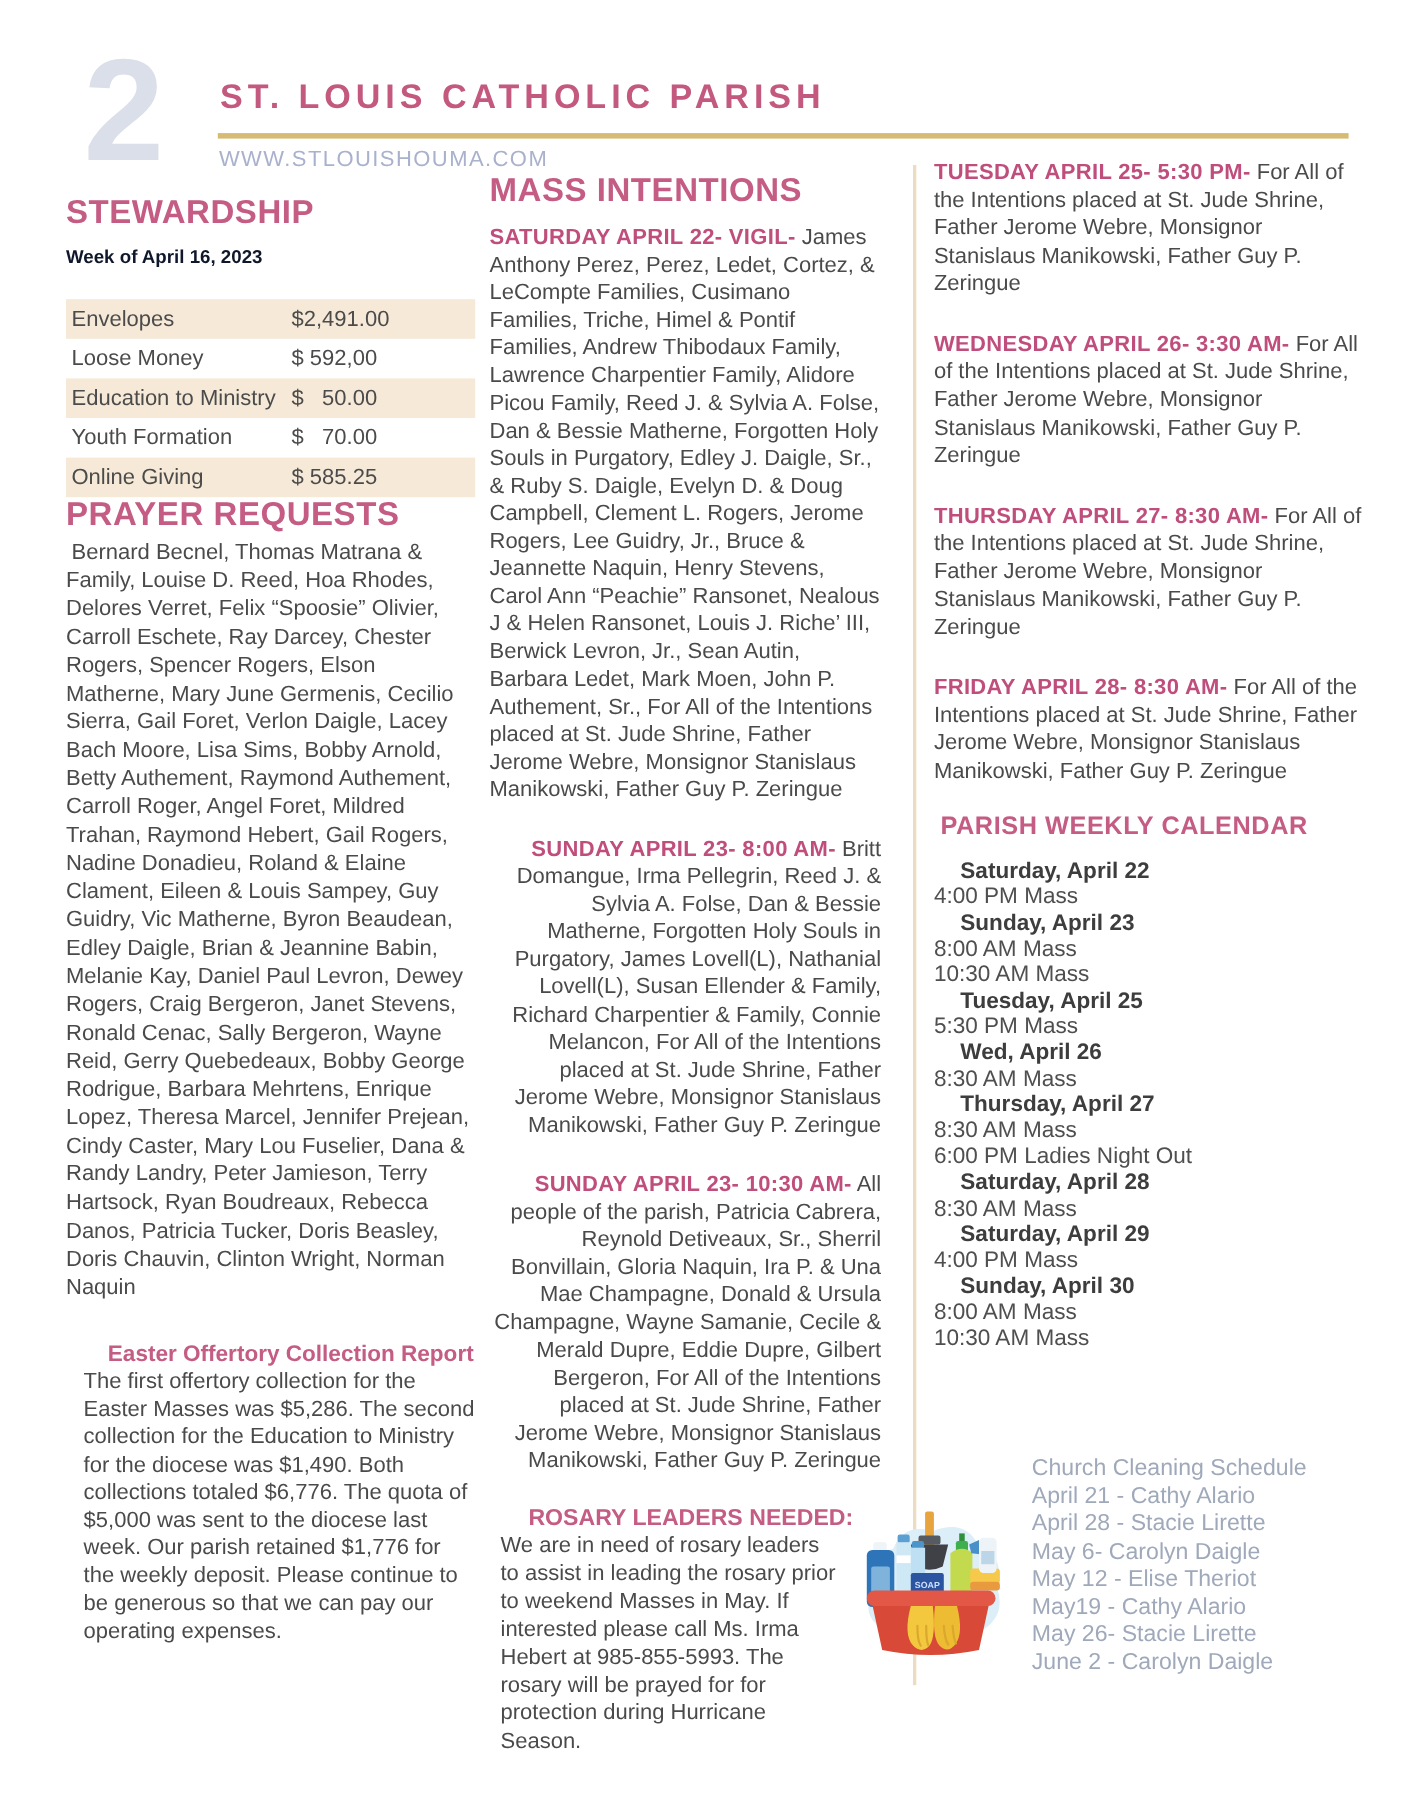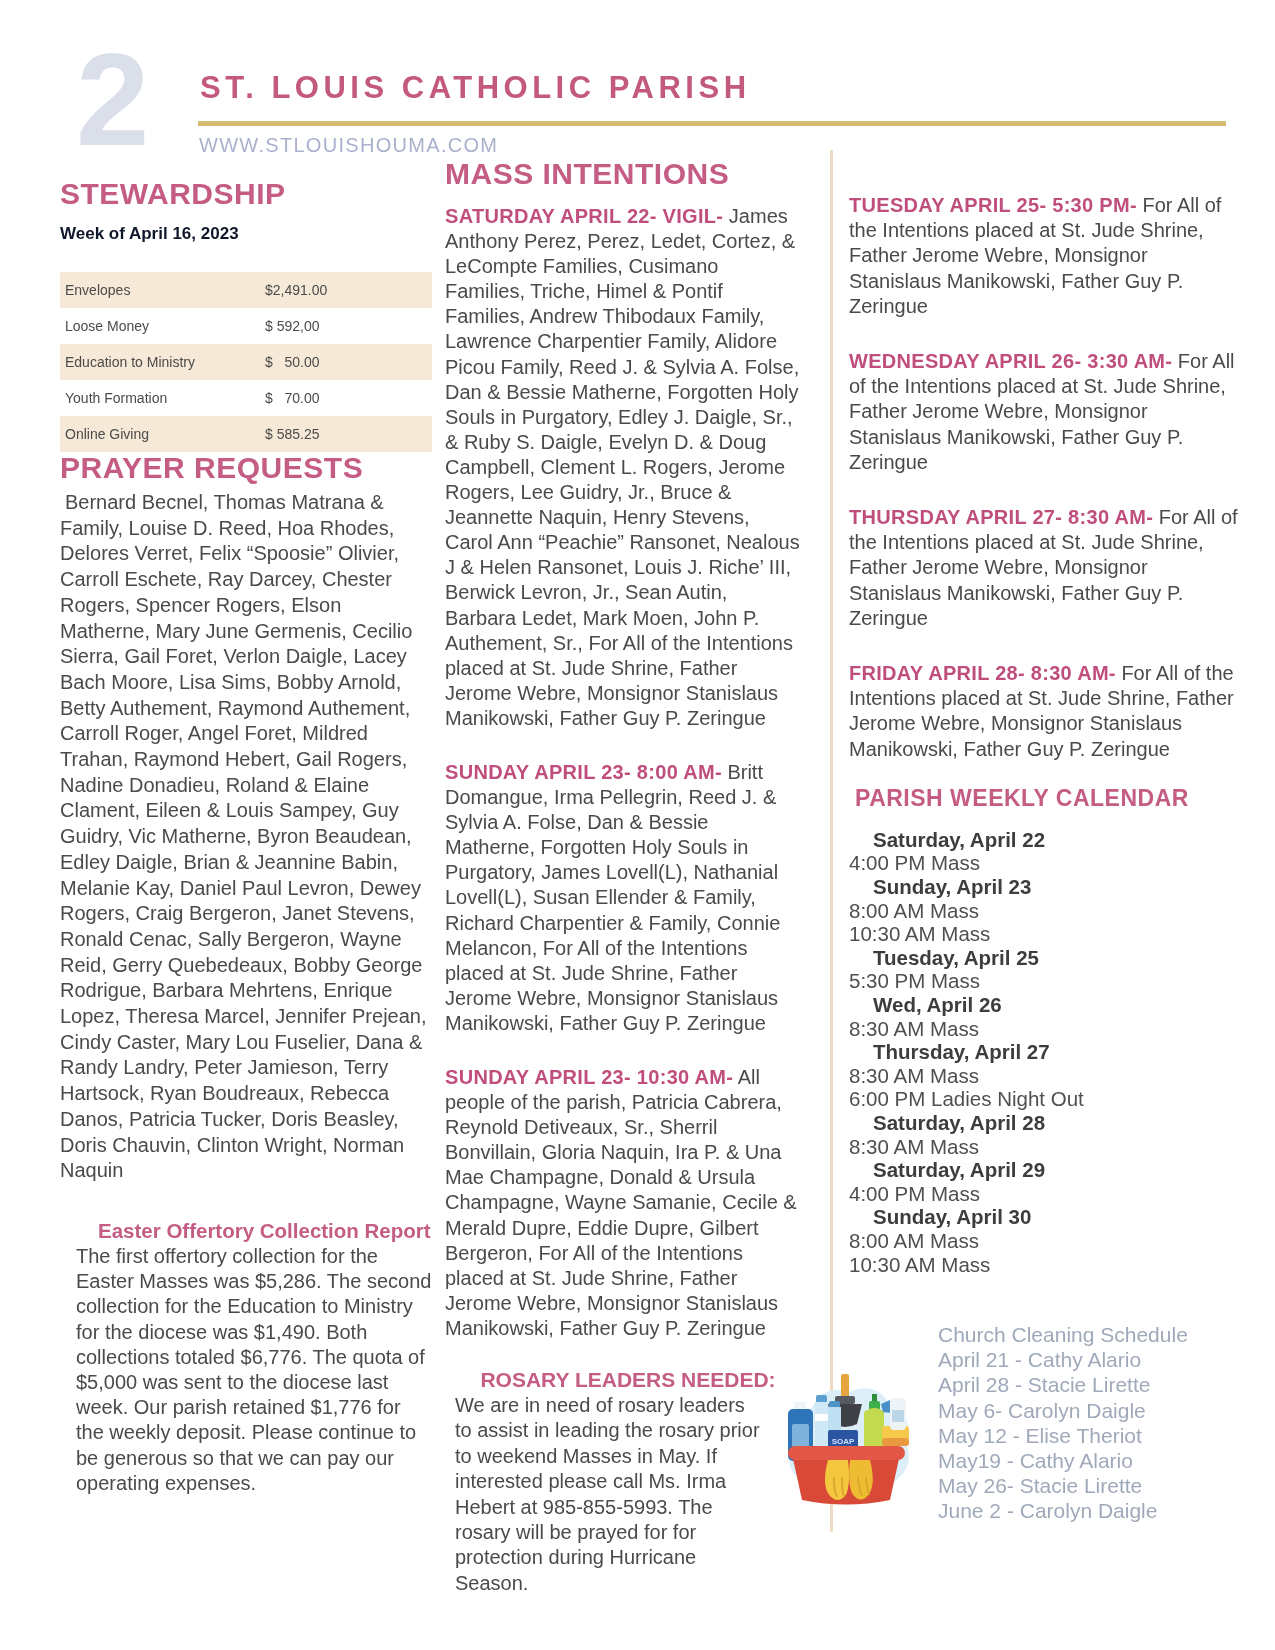--- a/index.html
+++ b/index.html
@@ -12,44 +12,44 @@
   .title{position:absolute;left:200px;top:70px;font-size:31px;font-weight:bold;
          letter-spacing:4.5px;color:#c4597f;white-space:nowrap;}
   .gold-rule{position:absolute;left:198px;top:121px;width:1028px;height:5px;background:#d5bb74;}
   .url{position:absolute;left:199px;top:134px;font-size:20px;letter-spacing:1.3px;color:#a9b1cd;}
 
   h2.sec{font-size:30px;font-weight:bold;color:#c45c84;letter-spacing:.5px;margin:0;line-height:32px;}
 
   
   .col-left{position:absolute;left:60px;top:178px;width:372px;}
   .week{color:#0f172a;font-weight:bold;font-size:17px;margin-top:12px;line-height:24px;}
-  .stew-table{margin-top:26px;font-size:14px;color:#4b4b4b;}
+  .stew-table{margin-top:26px;font-size:20px;color:#4b4b4b;}
   .srow{height:36px;display:flex;align-items:center;padding-left:5px;position:relative;}
   .srow.alt{background:#f6e9d7;}
   .amt{position:absolute;left:205px;white-space:pre;}
   .prayer-h{margin-top:20px;}
   .body-t{font-size:20px;line-height:25.7px;color:#4a4a4a;}
   .prayer-t{margin-top:6px;text-indent:5px;}
   .easter{margin-top:34px;padding-left:16px;}
   .easter-h{color:#c45c84;font-weight:bold;font-size:20.5px;padding-left:22px;line-height:26px;}
   .easter-t{line-height:25.2px;}
 
   
   .col-mid{position:absolute;left:445px;top:158px;width:356px;}
   .mi-entry{margin-top:14px;font-size:20px;line-height:25.1px;}
-  .mi-entry + .mi-entry{margin-top:29px;}
+  .mi-entry + .mi-entry{margin-top:29px;text-align:right;}
   .day-h{font-weight:bold;color:#c04e7d;letter-spacing:.3px;}
   .rosary{margin-top:26px;padding-left:10px;}
   .rosary-h{color:#c45c84;font-weight:bold;font-size:21px;line-height:26px;text-align:center;}
   .rosary-t{width:307px;font-size:20px;line-height:25.4px;}
 
   
   .divider{position:absolute;left:830px;top:150px;width:3px;height:1382px;background:#eddcc1;z-index:0;}
   .col-right{position:absolute;left:849px;top:145px;width:390px;z-index:1;}
-  .wd{font-size:20px;line-height:25.2px;margin-top:48px;}
+  .wd{font-size:20px;line-height:25.2px;}
   .wd + .wd{margin-top:30px;}
   .cal-h{margin-top:22px;font-size:23px;color:#c45c84;font-weight:bold;letter-spacing:.5px;
          padding-left:6px;line-height:28px;}
   .cal{margin-top:16px;font-size:20.5px;line-height:23.6px;}
   .cal-b{font-weight:bold;color:#3d3d3d;margin-left:24px;}
   .cal-r{color:#4f4f4f;}
 
   .cleaning{position:absolute;left:938px;top:1322px;font-size:21px;line-height:25.2px;
             color:#9fa9ba;z-index:1;}
 

